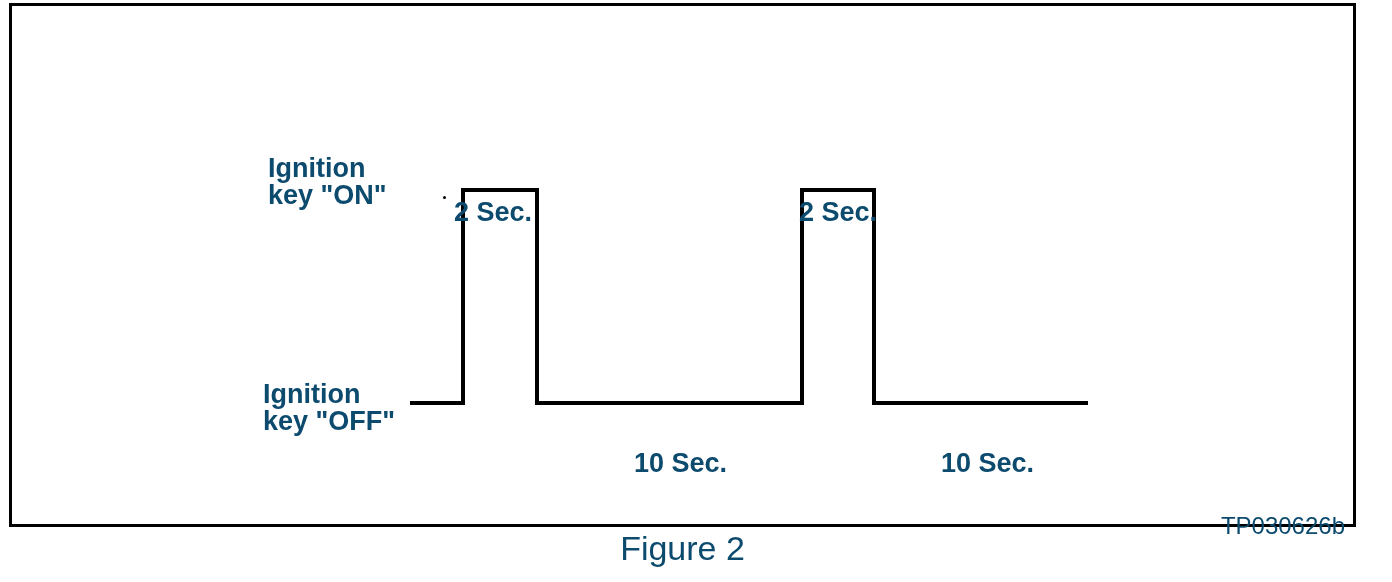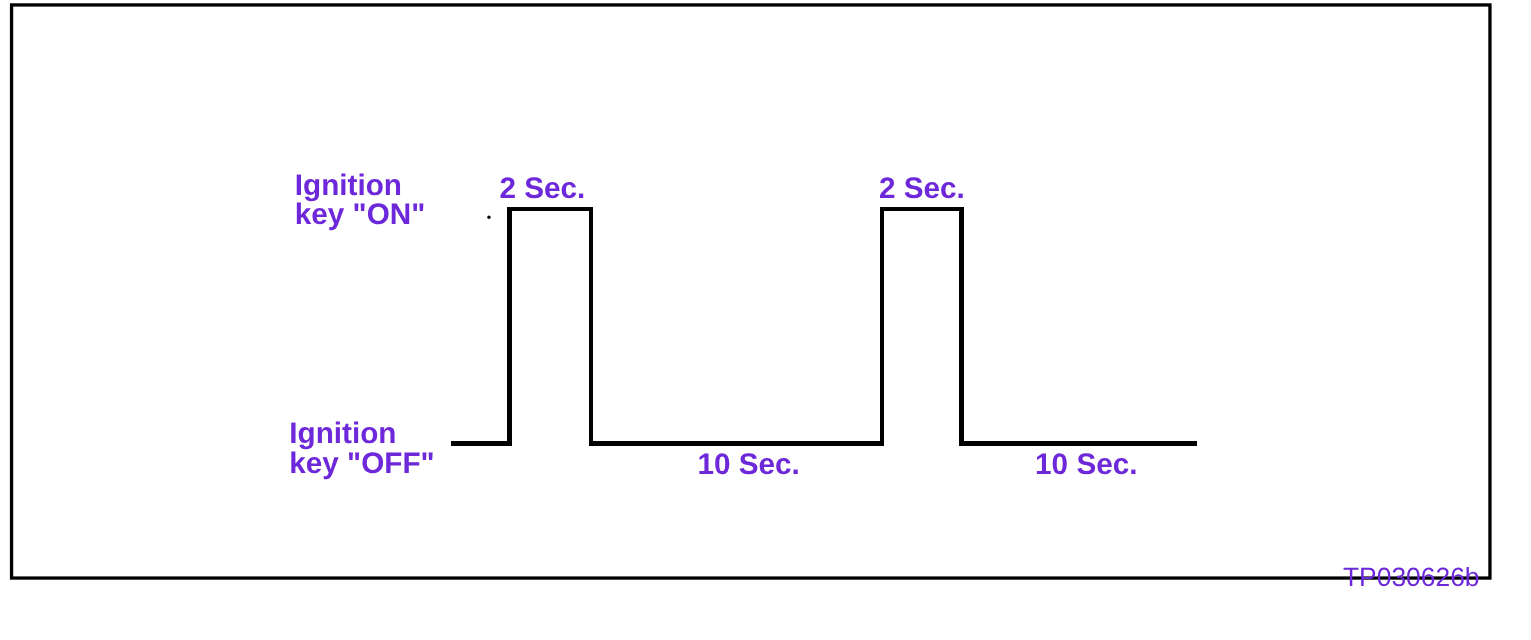--- a/index.html
+++ b/index.html
@@ -6,21 +6,21 @@
     margin: 0;
     padding: 0;
     background: #ffffff;
   }
   .canvas {
     position: relative;
     width: 1392px;
     height: 582px;
     background: #ffffff;
     font-family: "Liberation Sans", sans-serif;
-    color: #6d28d9;
+    color: #0c4a6e;
     overflow: hidden;
   }
   .frame {
     position: absolute;
     left: 9px;
     top: 3px;
     width: 1347px;
     height: 524px;
     border: 3px solid #000000;
     box-sizing: border-box;
@@ -43,21 +43,21 @@
   }
   .lbl {
     position: absolute;
     font-weight: bold;
     font-size: 27px;
     line-height: 27px;
     white-space: pre-line;
     letter-spacing: 0px;
   }
   .axis-lbl { }
-  .dur-lbl { white-space: nowrap; }
+  .dur-lbl { white-space: nowrap; margin-top: 41px; }
   .ref-code {
     position: absolute;
     right: 47px;
     top: 512px;
     font-size: 24px;
     font-weight: normal;
     white-space: nowrap;
   }
   .caption {
     position: absolute;
@@ -100,14 +100,15 @@
   <div class="lbl dur-lbl" style="left:799px; top:158px;">2 Sec.</div>
 
   <div class="lbl dur-lbl" style="left:634px; top:409px;">10 Sec.</div>
 
   <div class="lbl dur-lbl" style="left:941px; top:409px;">10 Sec.</div>
 
   <div class="stray-dot"></div>
 
   <div class="ref-code">TP030626b</div>
 
+  <div class="caption">Figure 2</div>
 
 </div>
 
 </body></html>

